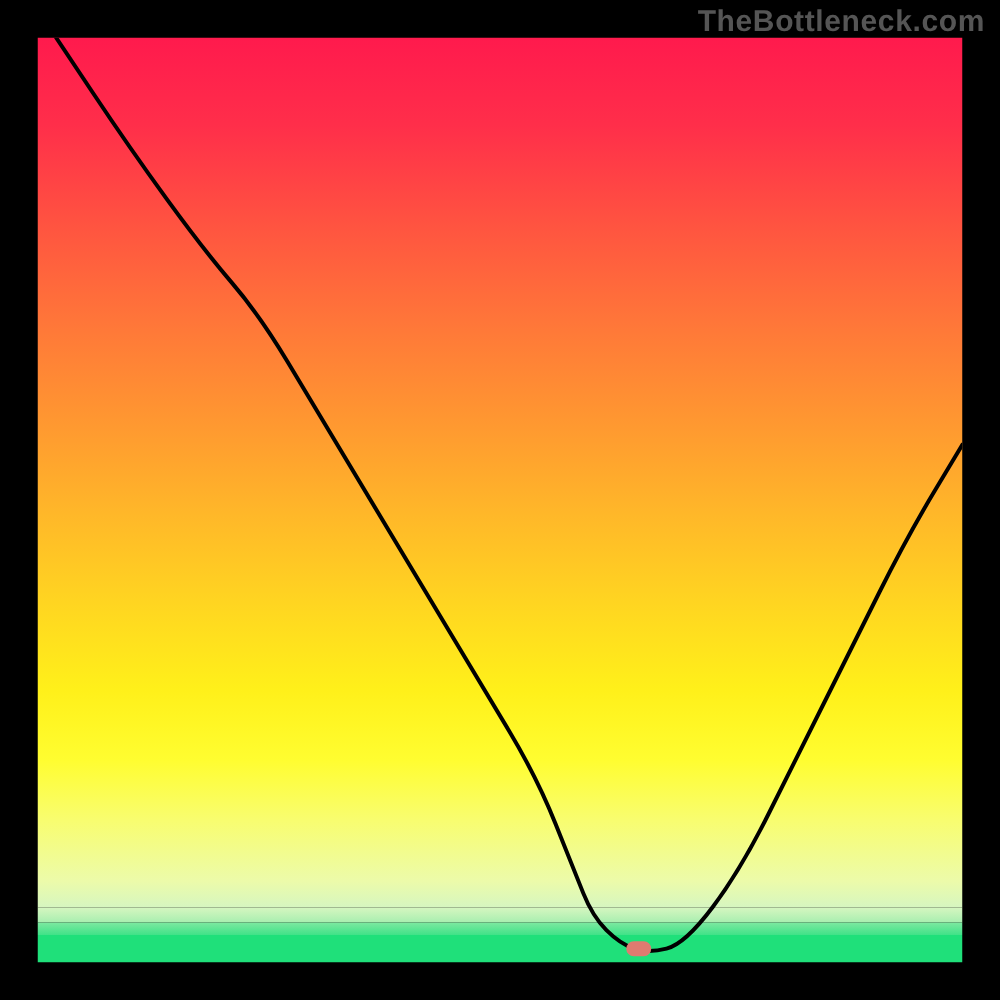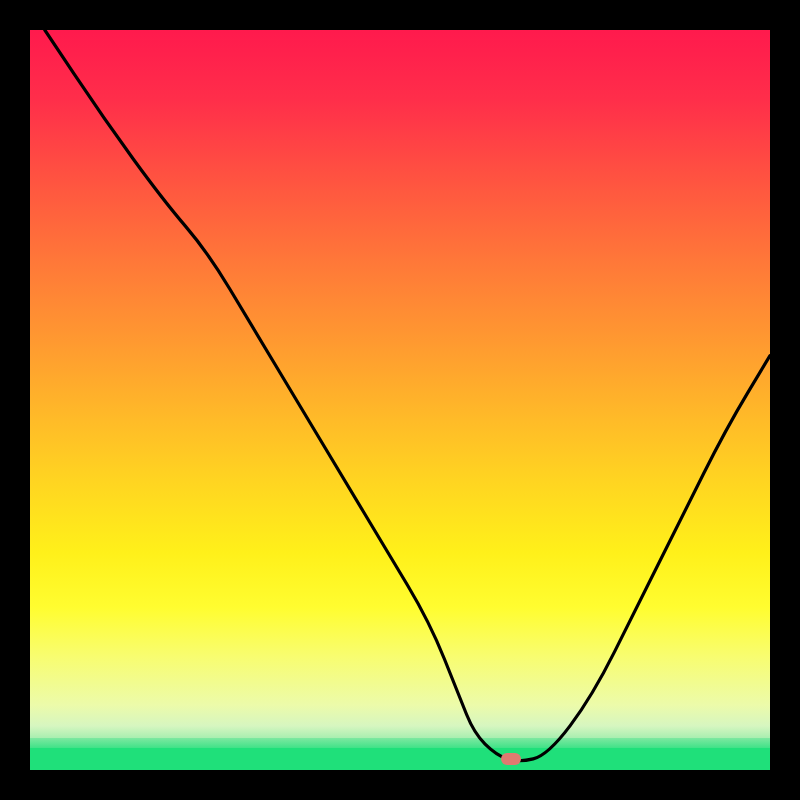--- a/index.html
+++ b/index.html
@@ -76,20 +76,21 @@
     height: 12px;
     border-radius: 6px;
     transform: translate(-50%, -50%);
   }
 </style>
 </head>
 <body>
 
 <div class="outer">
 
+  <div class="watermark">TheBottleneck.com</div>
 
   <div class="plot-area">
 
     <div class="spectrum">
       <div class="spectrum-main"></div>
 
       <div class="spectrum-strip" style="top:696px;height:12px;background:linear-gradient(to bottom,#d6f6c0,#a8eeb0);"></div>
       <div class="spectrum-strip" style="top:708px;height:10px;background:linear-gradient(to bottom,#7de8a0,#40e288);"></div>
       <div class="spectrum-strip" style="top:718px;height:22px;background:#1fe07a;"></div>
     </div>

